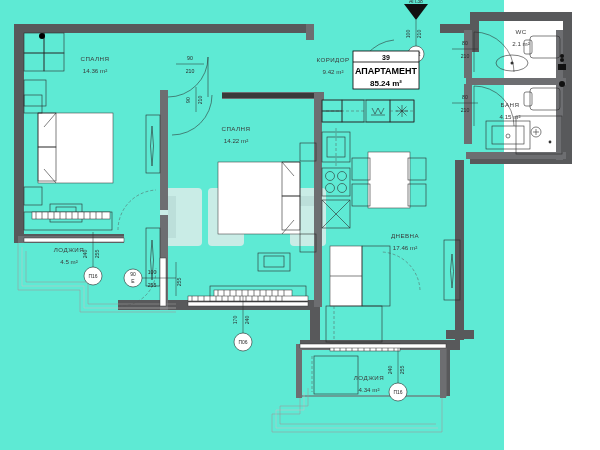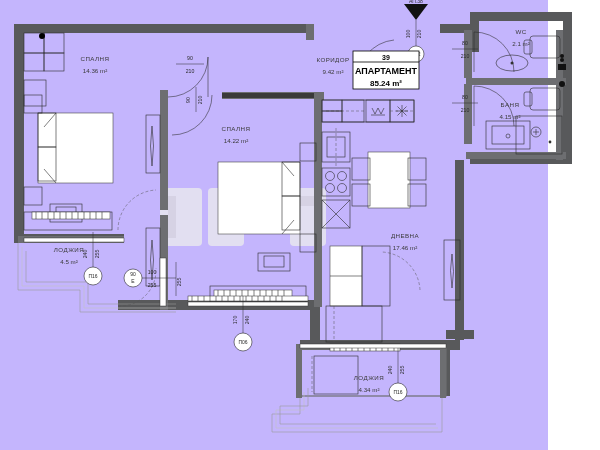--- a/index.html
+++ b/index.html
@@ -1,17 +1,17 @@
 <!DOCTYPE html>
 <html><head>
 <meta charset="utf-8">
 <style>
   html,body{margin:0;padding:0;background:#ffffff;}
   body{width:600px;height:450px;overflow:hidden;font-family:"Liberation Sans",sans-serif;}
-  #plan{position:relative;width:548px;height:450px;background:#c4b5fd;}
+  #plan{position:relative;width:504px;height:450px;background:#5eead4;}
   svg{display:block;}
   .rmname{font-family:"Liberation Sans",sans-serif;font-size:6.2px;fill:#3a3a3a;letter-spacing:.45px;text-anchor:middle;}
   .rmarea{font-family:"Liberation Sans",sans-serif;font-size:6.2px;fill:#3a3a3a;text-anchor:middle;}
   .dimtxt{font-family:"Liberation Sans",sans-serif;font-size:5.2px;fill:#2b2b2b;text-anchor:middle;}
   .marktxt{font-family:"Liberation Sans",sans-serif;font-size:5px;fill:#2b2b2b;text-anchor:middle;}
   .aptnum{font-family:"Liberation Sans",sans-serif;font-size:7px;font-weight:bold;fill:#000;text-anchor:middle;}
   .aptlbl{font-family:"Liberation Sans",sans-serif;font-size:9px;font-weight:bold;fill:#000;text-anchor:middle;}
   .aptarea{font-family:"Liberation Sans",sans-serif;font-size:8px;font-weight:bold;fill:#000;text-anchor:middle;}
   .wall{fill:#58595b;}
   .wallthin{fill:#6d6e71;}

